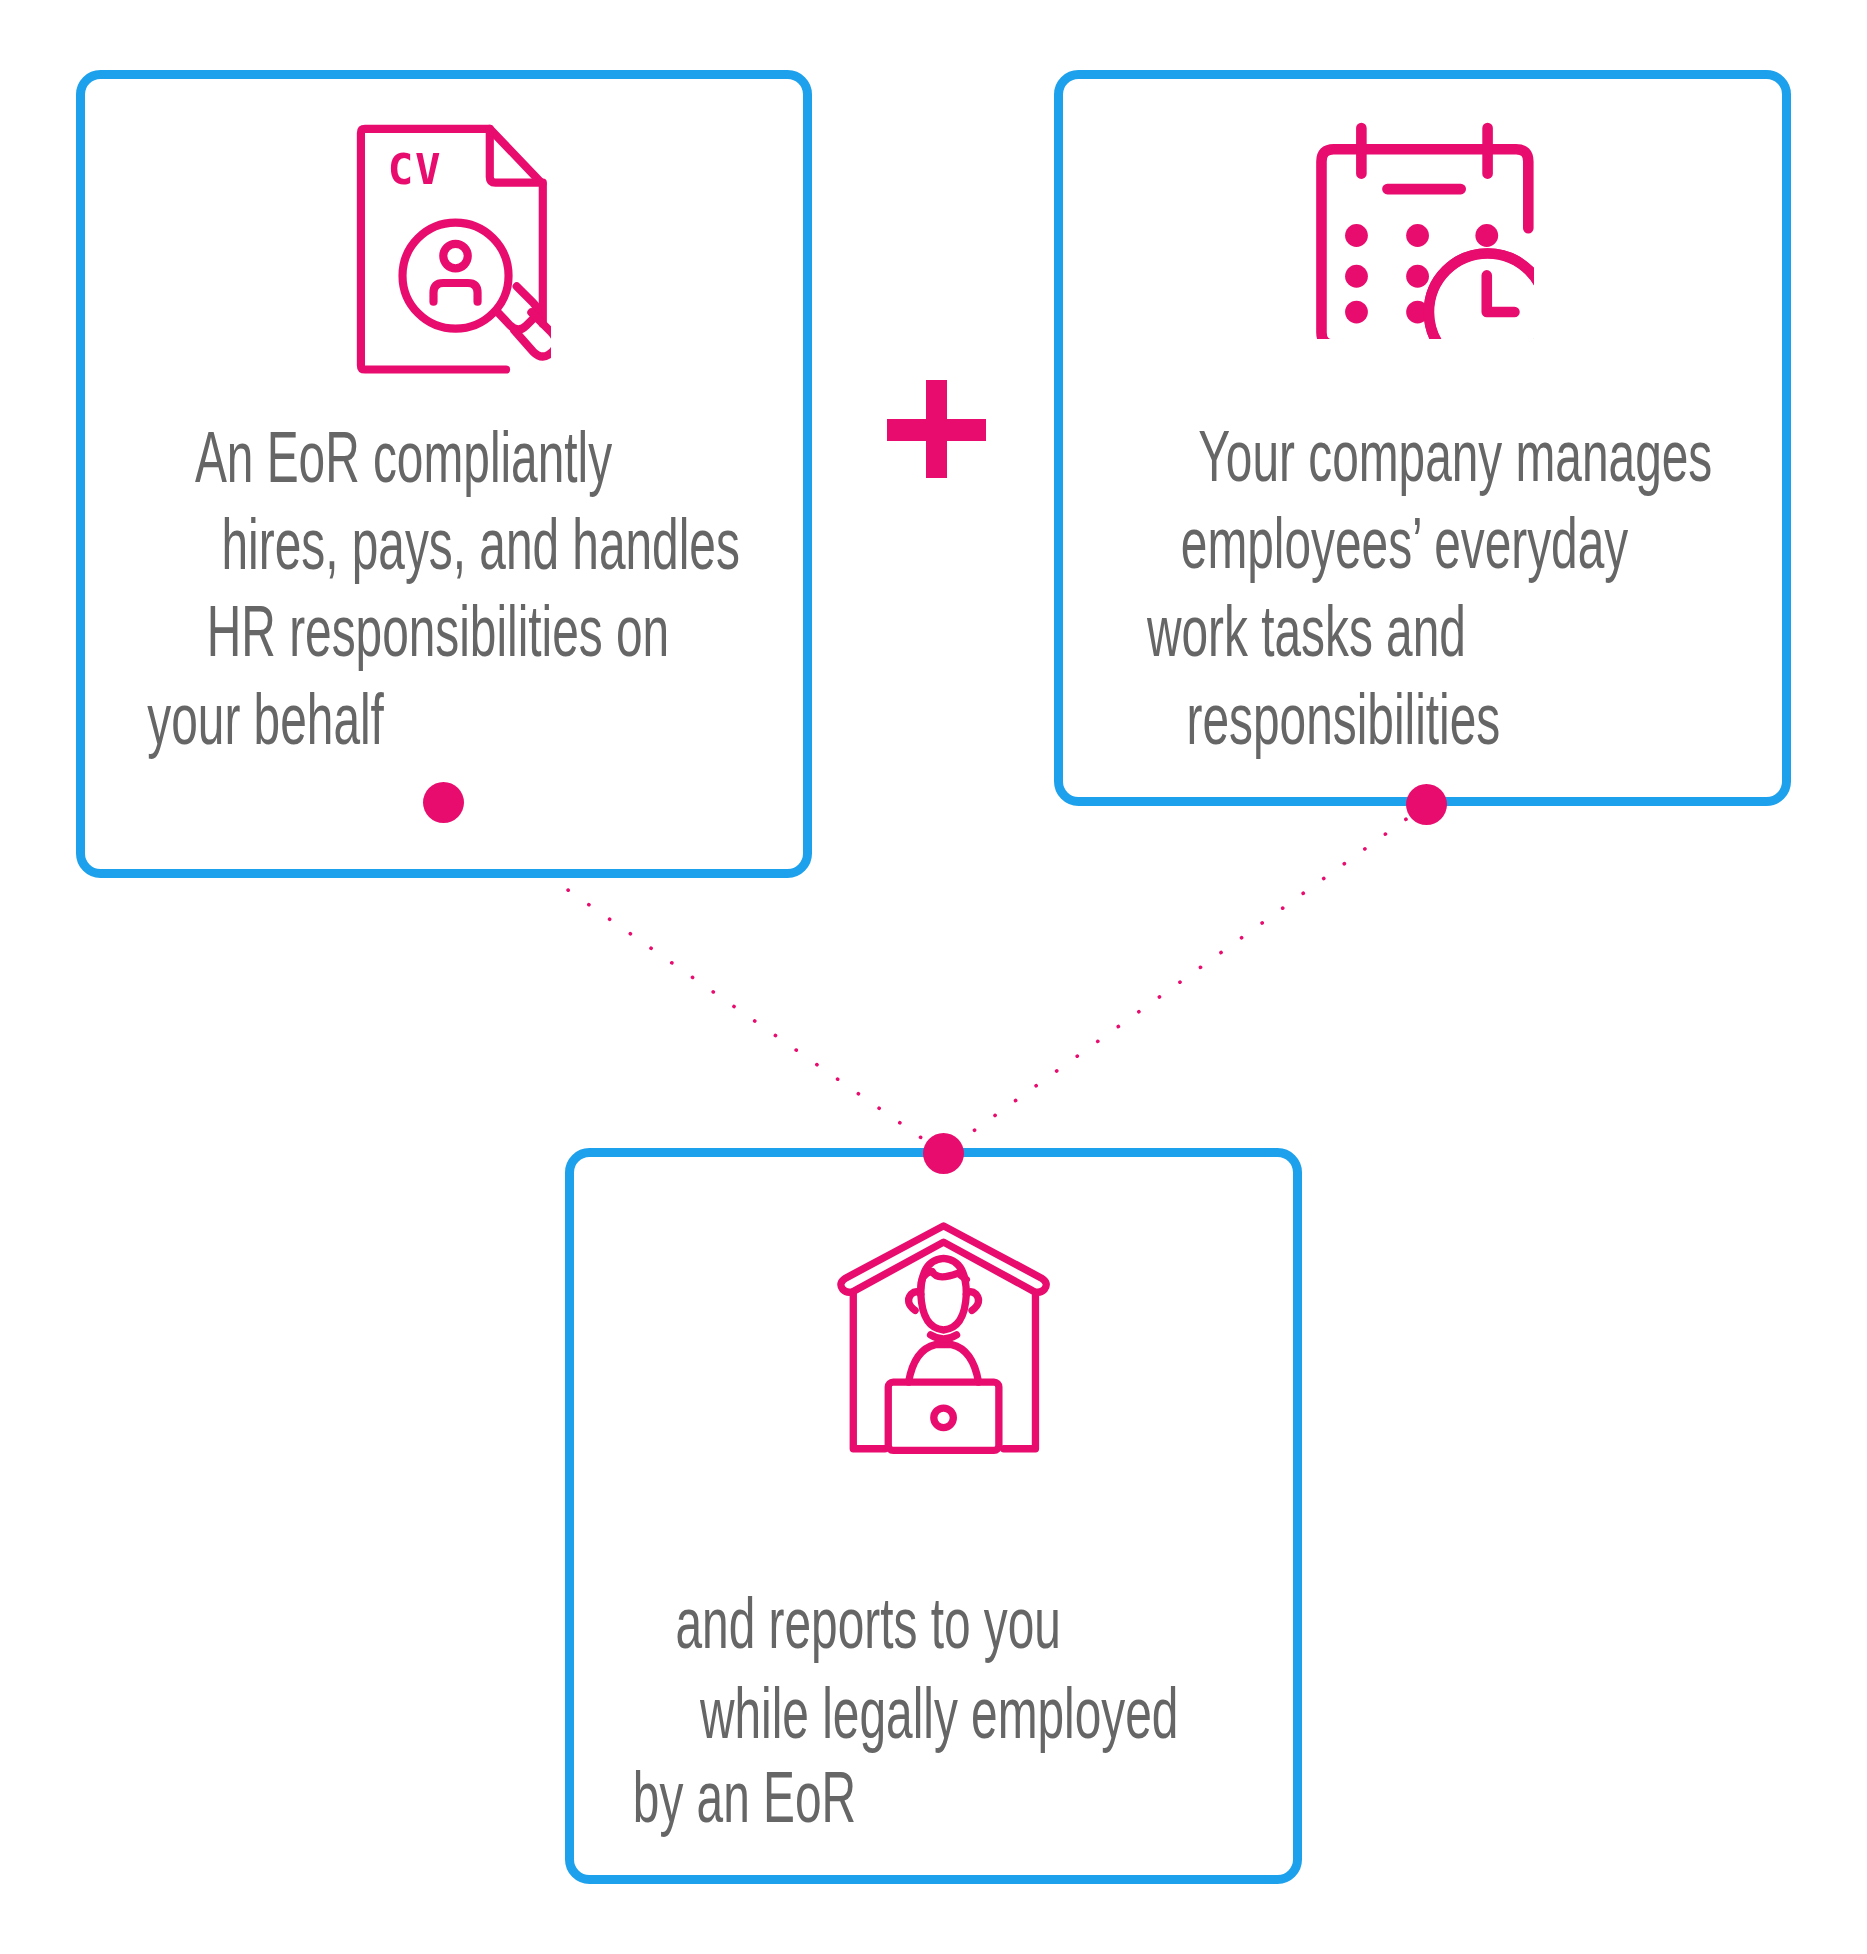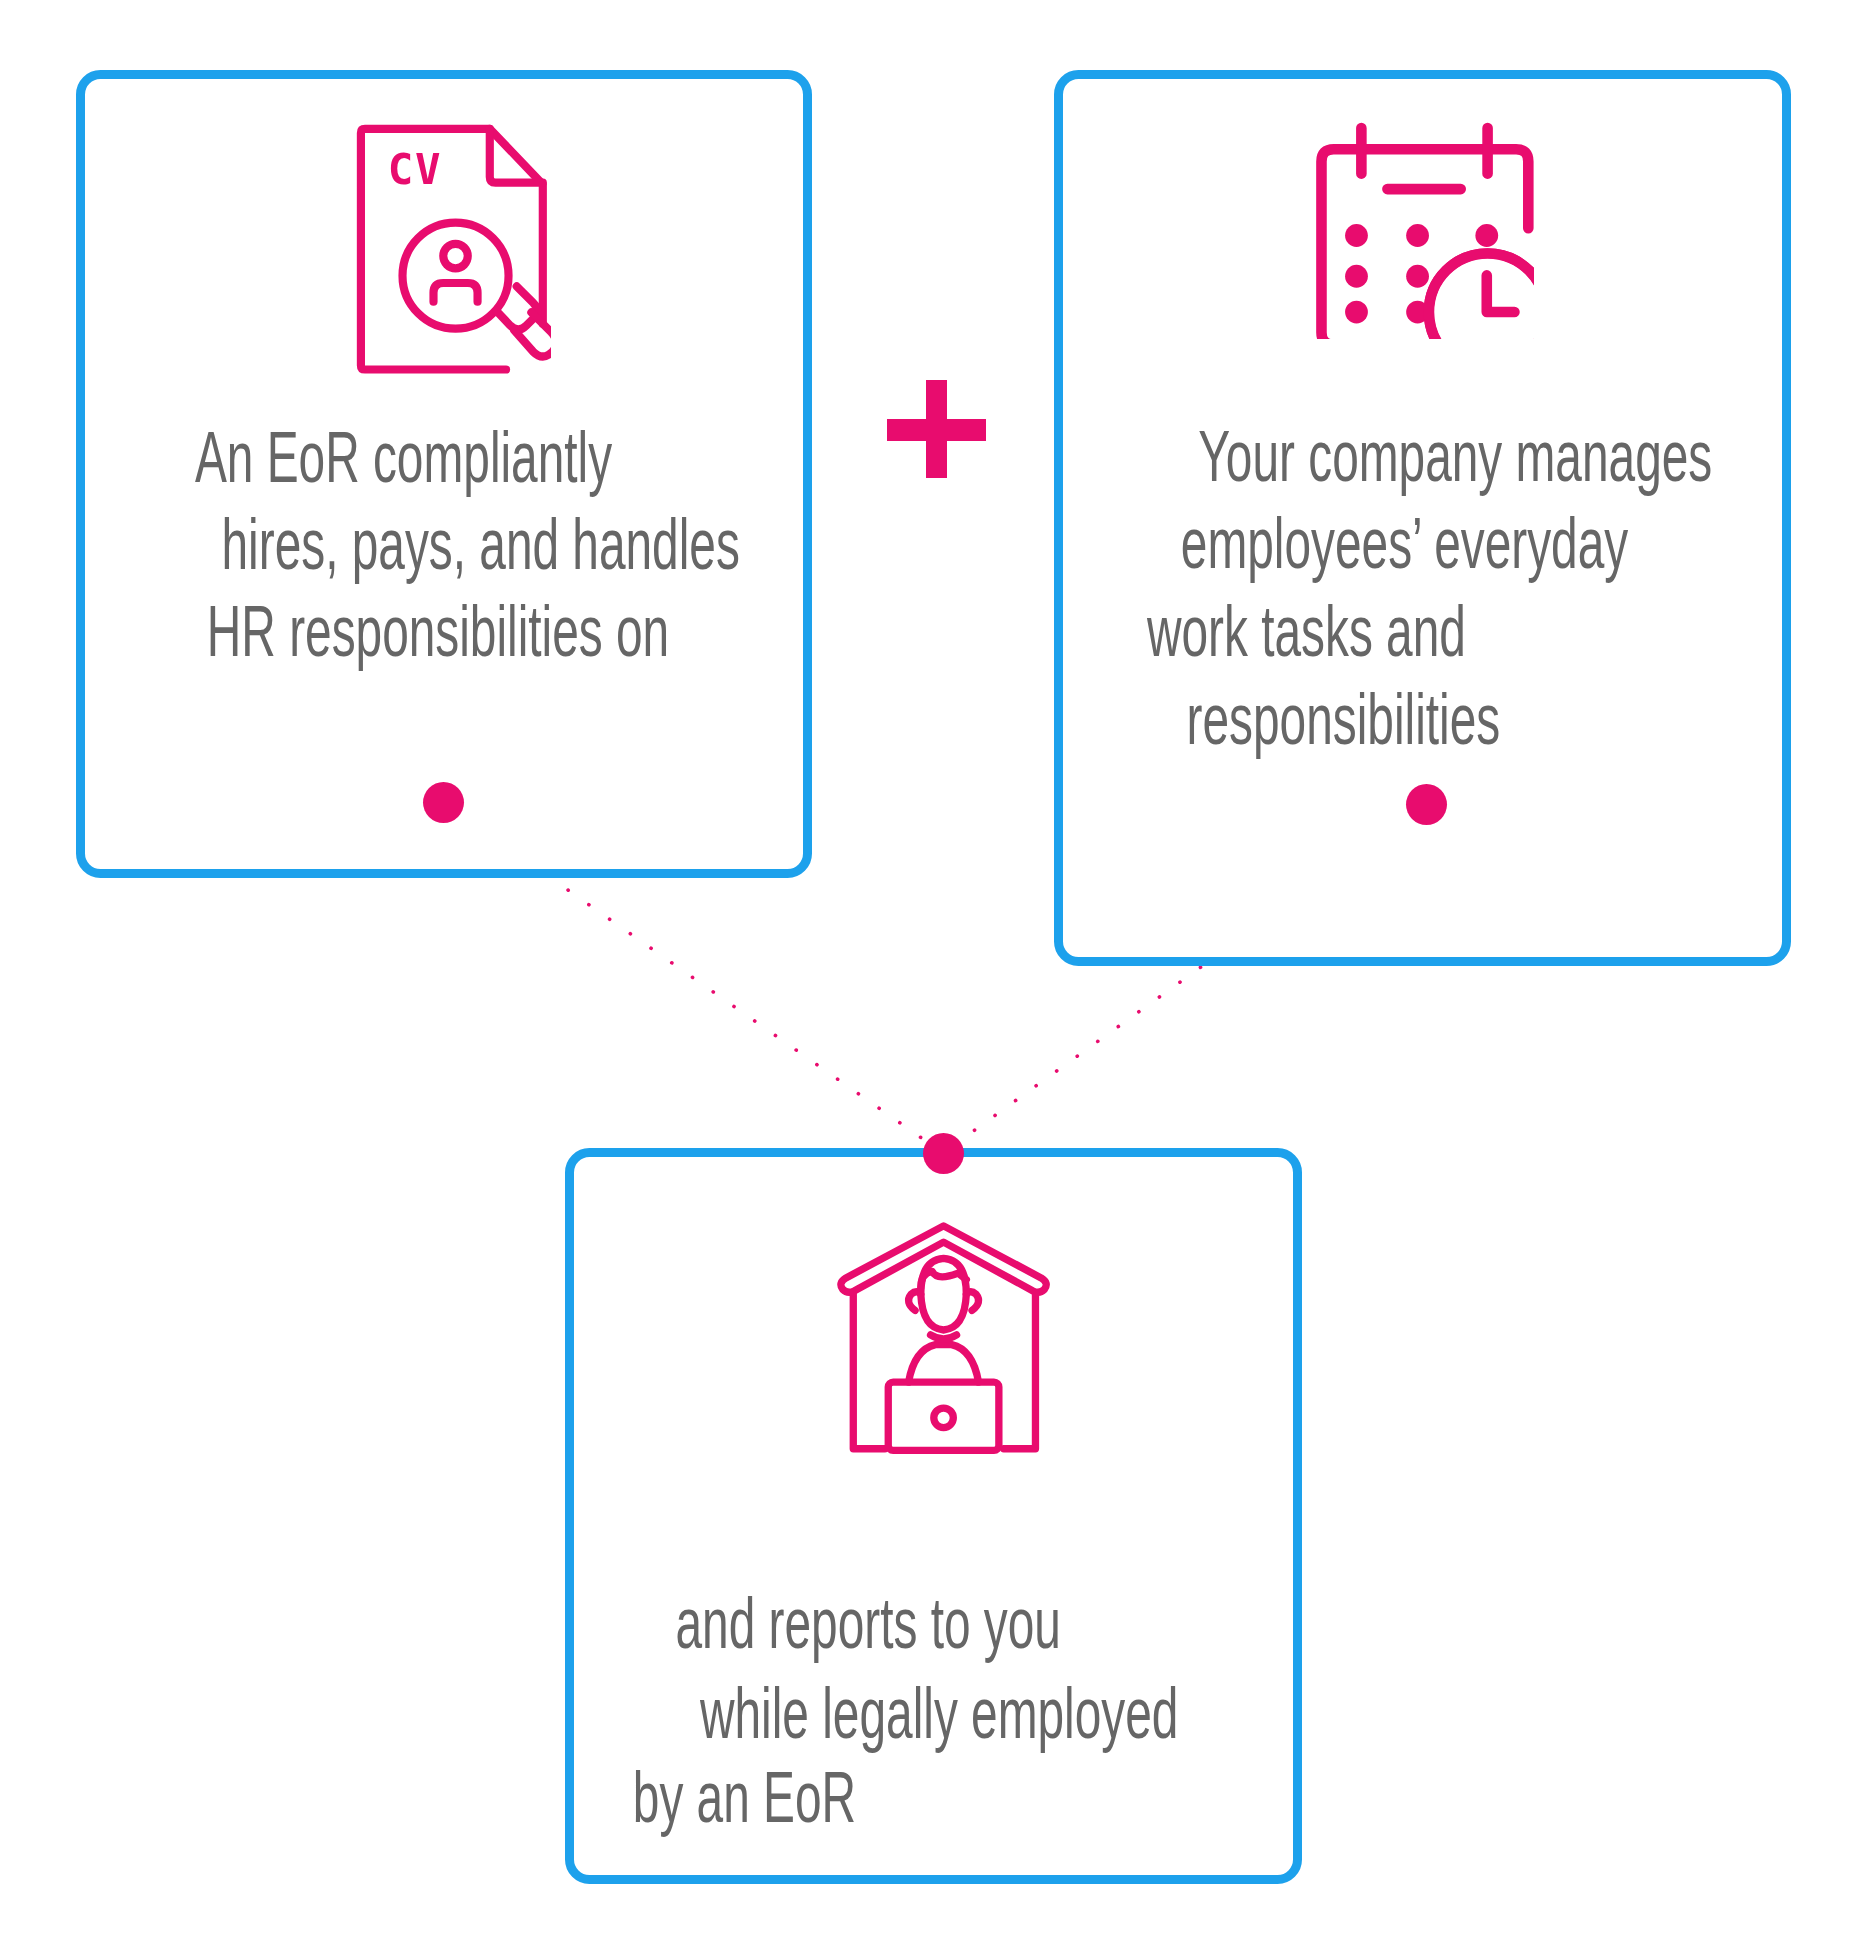--- a/index.html
+++ b/index.html
@@ -58,28 +58,29 @@
       <path d="M205 264 L228 290 Q240 302 252 290 Q262 278 250 266 L226 242"></path>
 
       <circle cx="133" cy="173" r="15"></circle>
       <path d="M106 229 V218 Q106 206 118 206 H148 Q160 206 160 218 V229"></path>
     </g>
     <text x="50" y="85" fill="#E80C6E" font-family="DejaVu Sans Mono, monospace" font-weight="bold" font-size="52" letter-spacing="2">CV</text>
   </svg>
   <div class="line" style="top:341px;"><span>An EoR compliantly</span></div>
   <div class="line" style="top:428px;"><span>hires, pays, and handles</span></div>
   <div class="line" style="top:515px;"><span>HR responsibilities on</span></div>
+  <div class="line" style="top:603px;"><span>your behalf</span></div>
 </div>
 
 <div>
   <div class="plus-h" style="left:887px; top:419px; width:99px; height:22px;"></div>
   <div class="plus-v" style="left:926px; top:380px; width:21px; height:98px;"></div>
 </div>
 
-<div class="card" style="left:1054px; top:70px; width:737px; height:896px;">
+<div class="card" style="left:1054px; top:70px; width:737px; height:736px;">
   <svg class="icon" style="left:243px; top:40px;" width="228" height="220" viewBox="0 0 280 270">
     <g fill="none" stroke="#E80C6E" stroke-width="13" stroke-linecap="round" stroke-linejoin="round">
 
       <path d="M118 279 M112 277 H34 Q19 277 19 262 V52 Q19 37 34 37 H258 Q273 37 273 52 V134"></path>
 
       <line x1="68" y1="11" x2="68" y2="67"></line>
       <line x1="223" y1="11" x2="223" y2="67"></line>
 
       <line x1="100" y1="86" x2="190" y2="86"></line>
 

